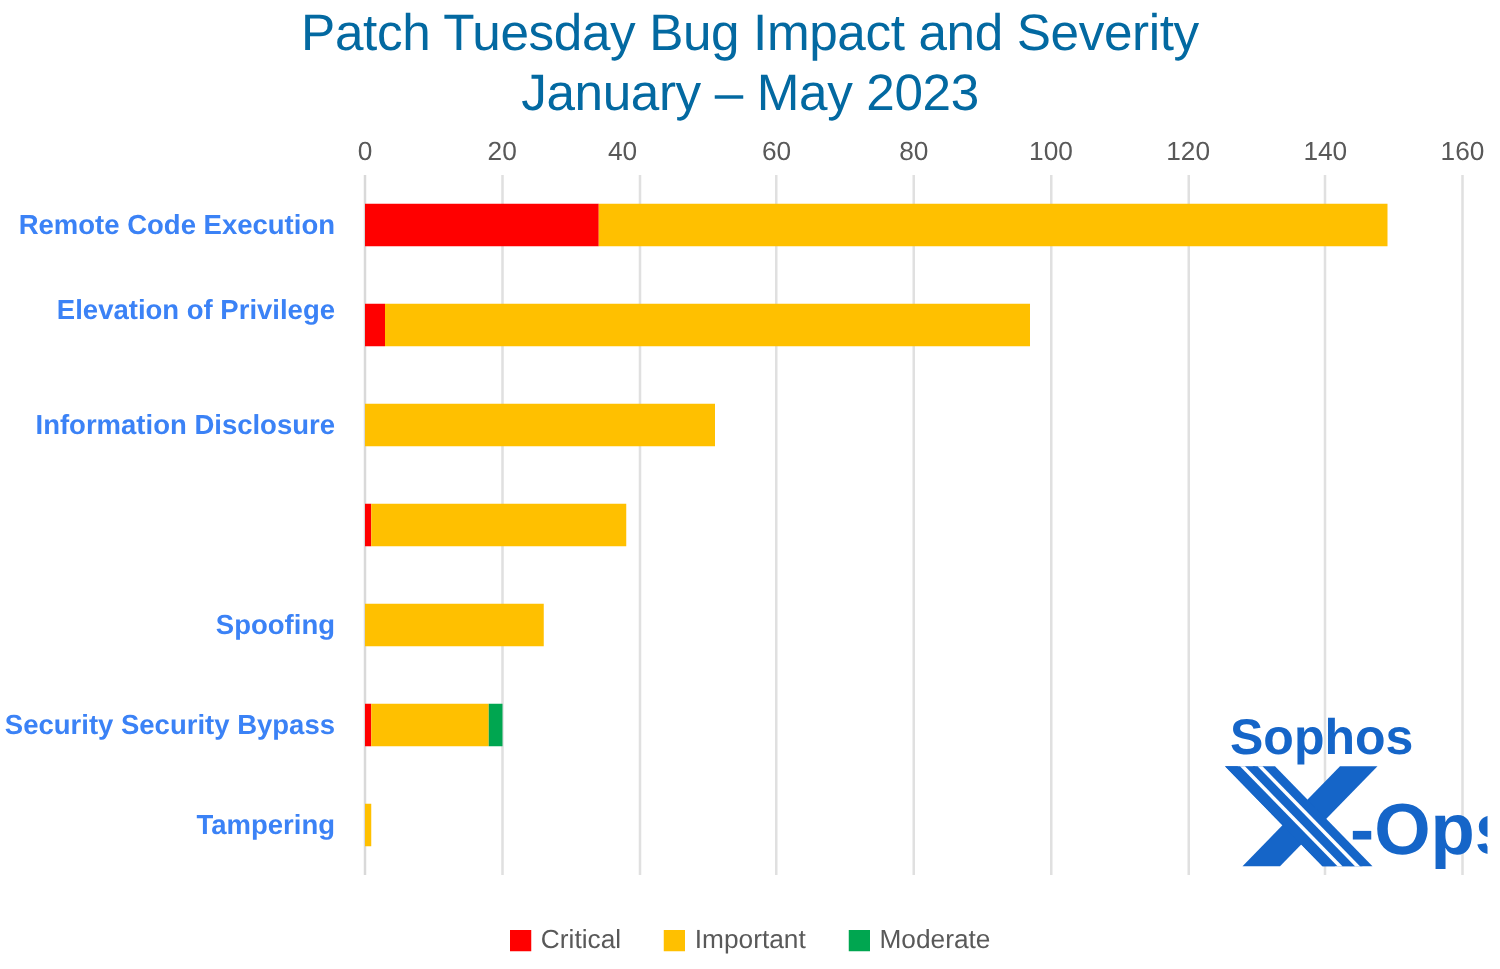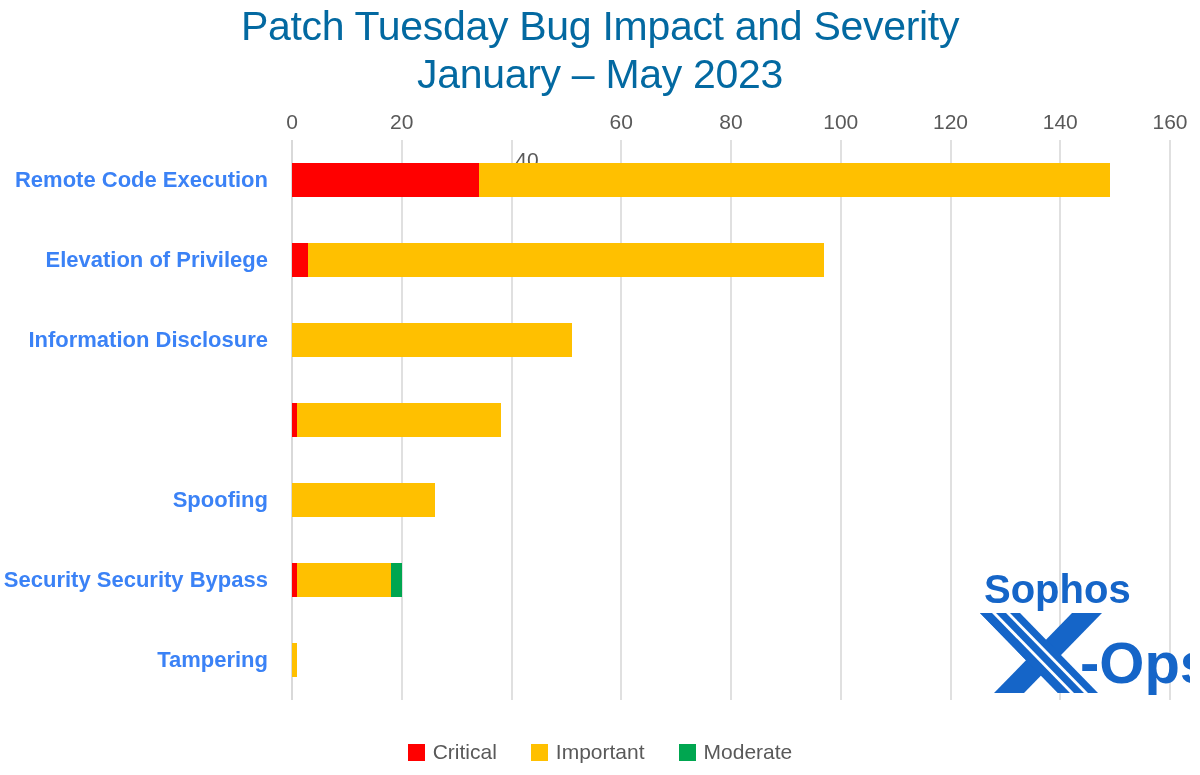--- a/index.html
+++ b/index.html
@@ -157,32 +157,32 @@
 <div id="chart-root">
 
   <div class="title-block">
     <div class="title-line">Patch Tuesday Bug Impact and Severity</div>
     <div class="title-line">January – May 2023</div>
   </div>
 
   <div class="xaxis-labels" id="xaxis-labels">
       <div class="xtick" style="left: 0px;">0</div>
       <div class="xtick" style="left: 109.75px;">20</div>
-      <div class="xtick" style="left: 235px; margin-top: 38px;">40</div>
+      <div class="xtick" style="left: 206px;">40</div>
       <div class="xtick" style="left: 329.25px;">60</div>
       <div class="xtick" style="left: 439px;">80</div>
       <div class="xtick" style="left: 548.75px;">100</div>
       <div class="xtick" style="left: 658.5px;">120</div>
       <div class="xtick" style="left: 768.25px;">140</div>
       <div class="xtick" style="left: 878px;">160</div>
     </div>
 
   <div class="ylabels" id="ylabels">
       <div class="ylabel" style="top: 40px;">Remote Code Execution</div>
-      <div class="ylabel" style="top: 120px;">Elevation of Privilege</div>
+      <div class="ylabel" style="top: 108px;">Elevation of Privilege</div>
       <div class="ylabel" style="top: 200px; margin-left: 48px;">Information Disclosure</div>
       <div class="ylabel" style="top: 360px;">Spoofing</div>
       <div class="ylabel" style="top: 440px;">Security Security Bypass</div>
       <div class="ylabel" style="top: 520px;">Tampering</div>
     </div>
 
   <div class="plot-area">
     <div class="gridlines" id="gridlines">
         <div class="gridline axis-zero" style="left: -1px;"></div>
         <div class="gridline" style="left: 108.75px;"></div>

